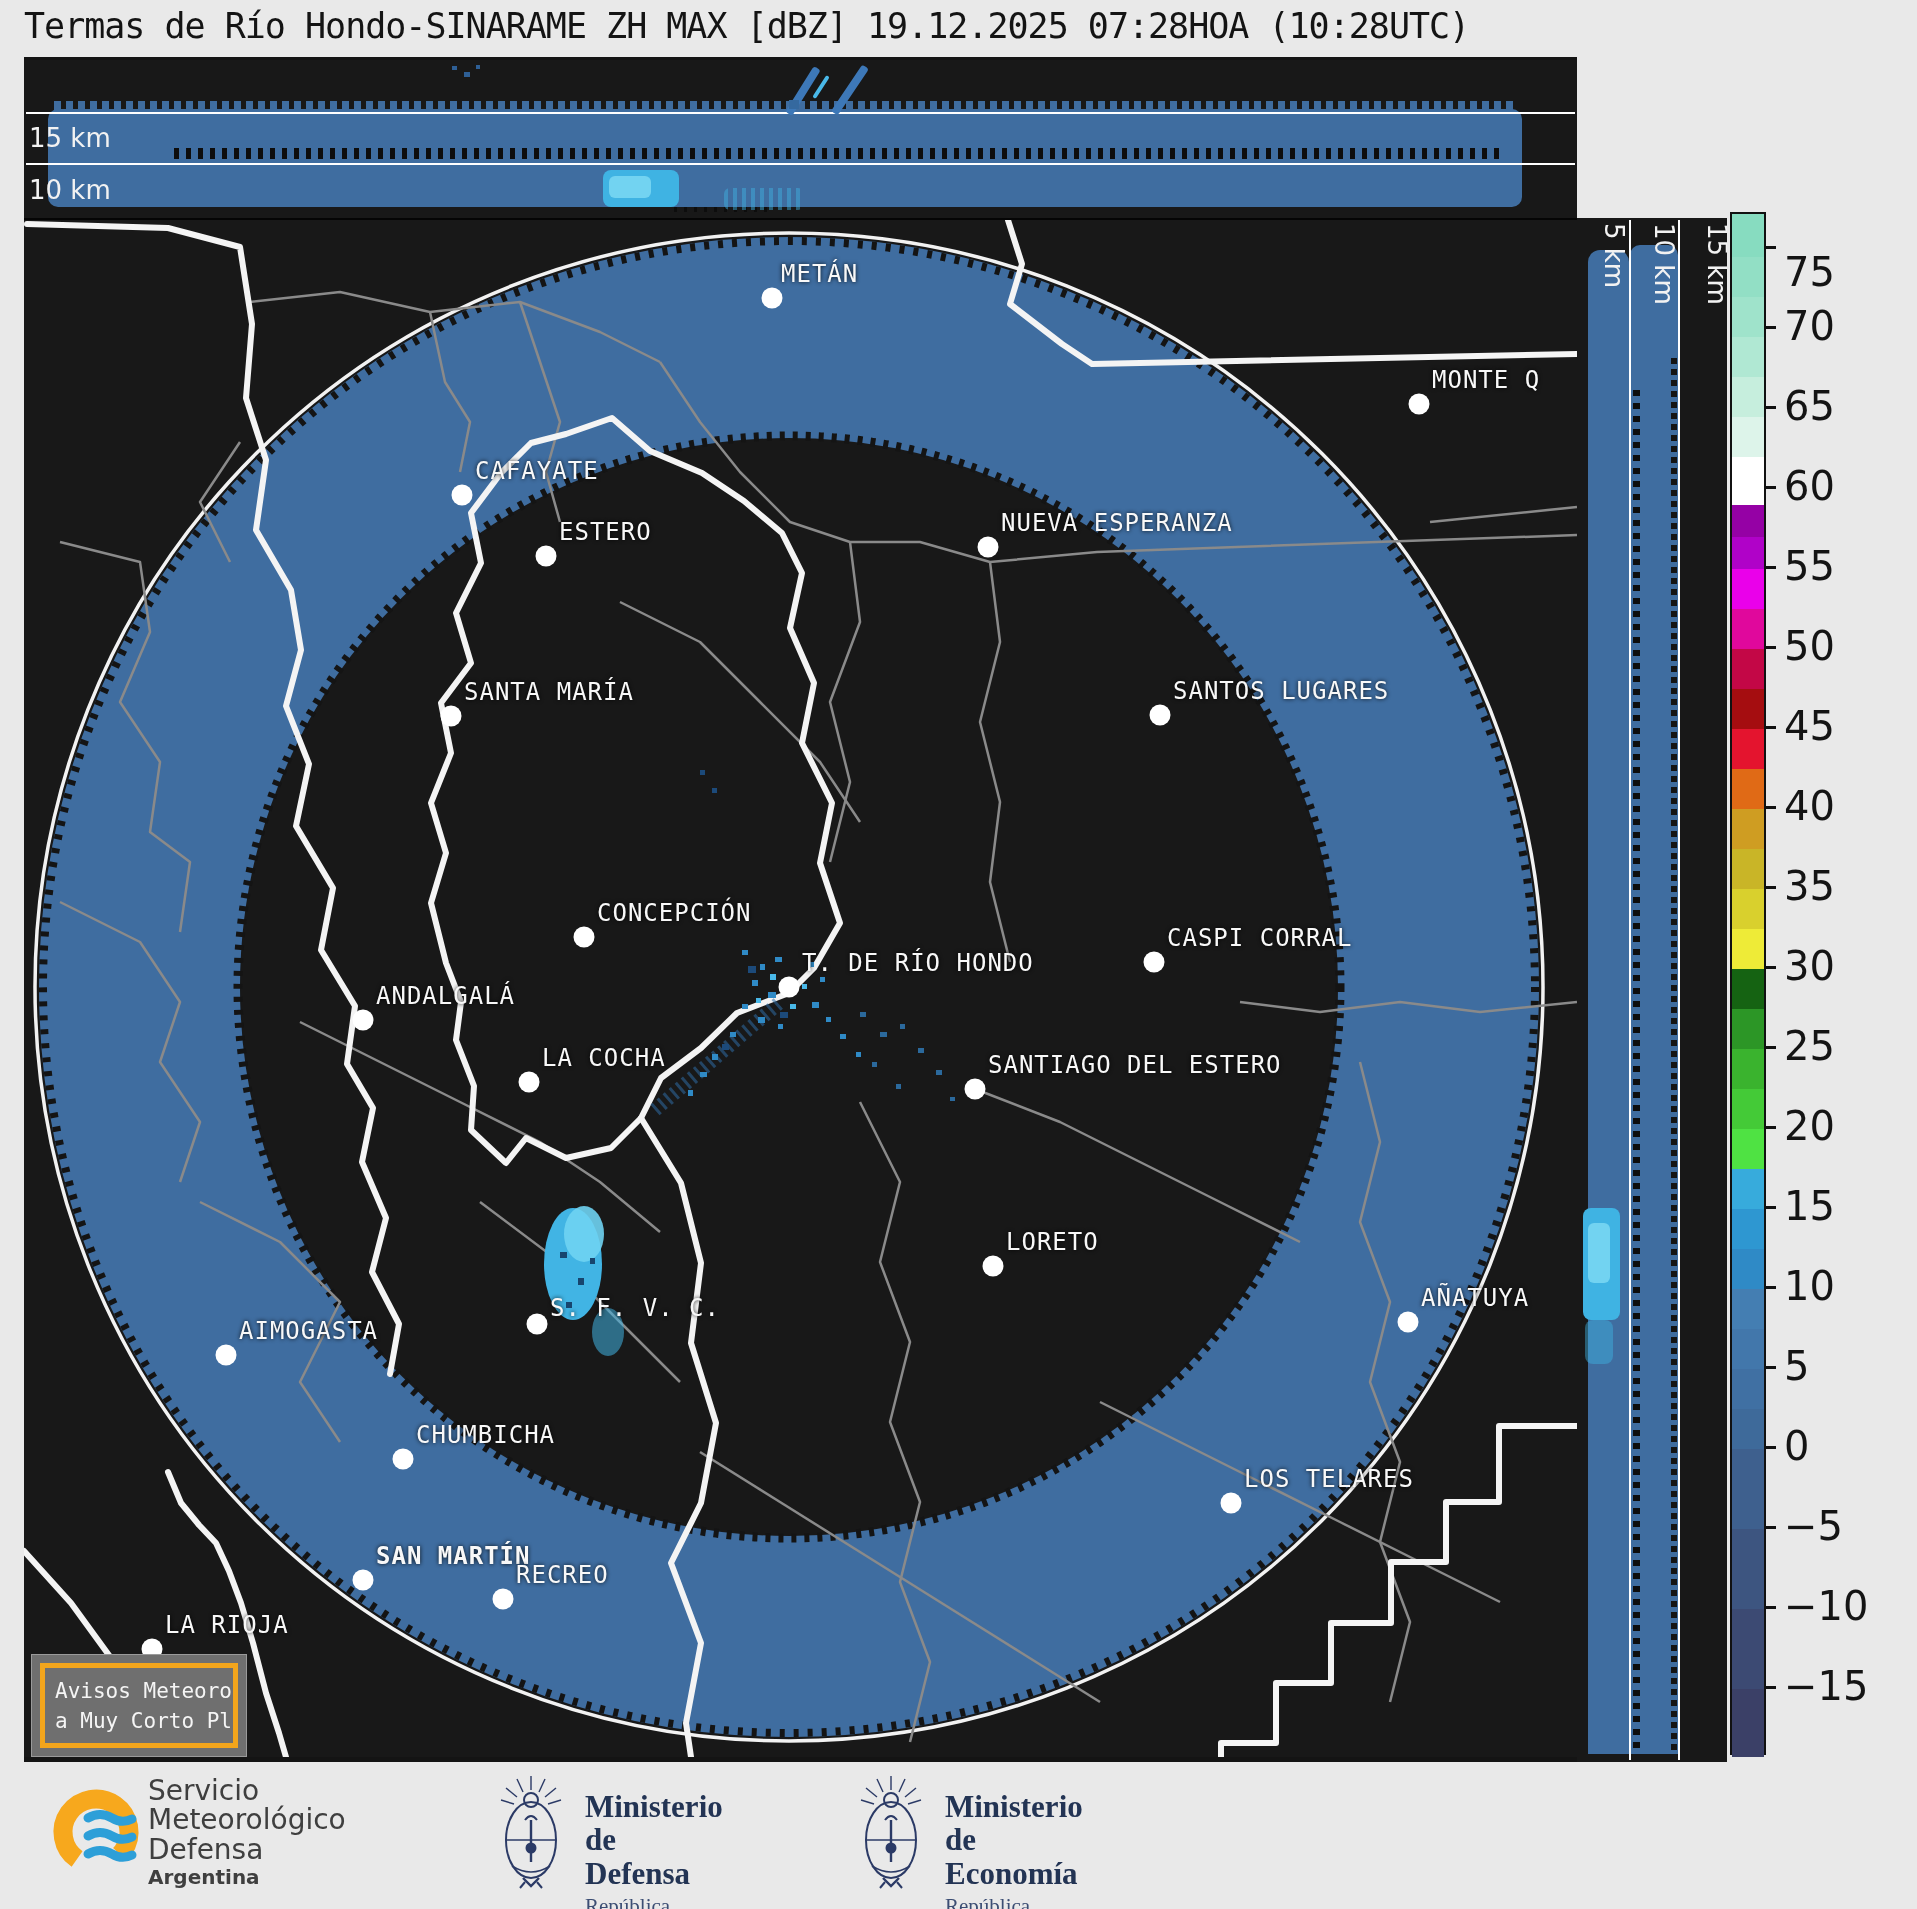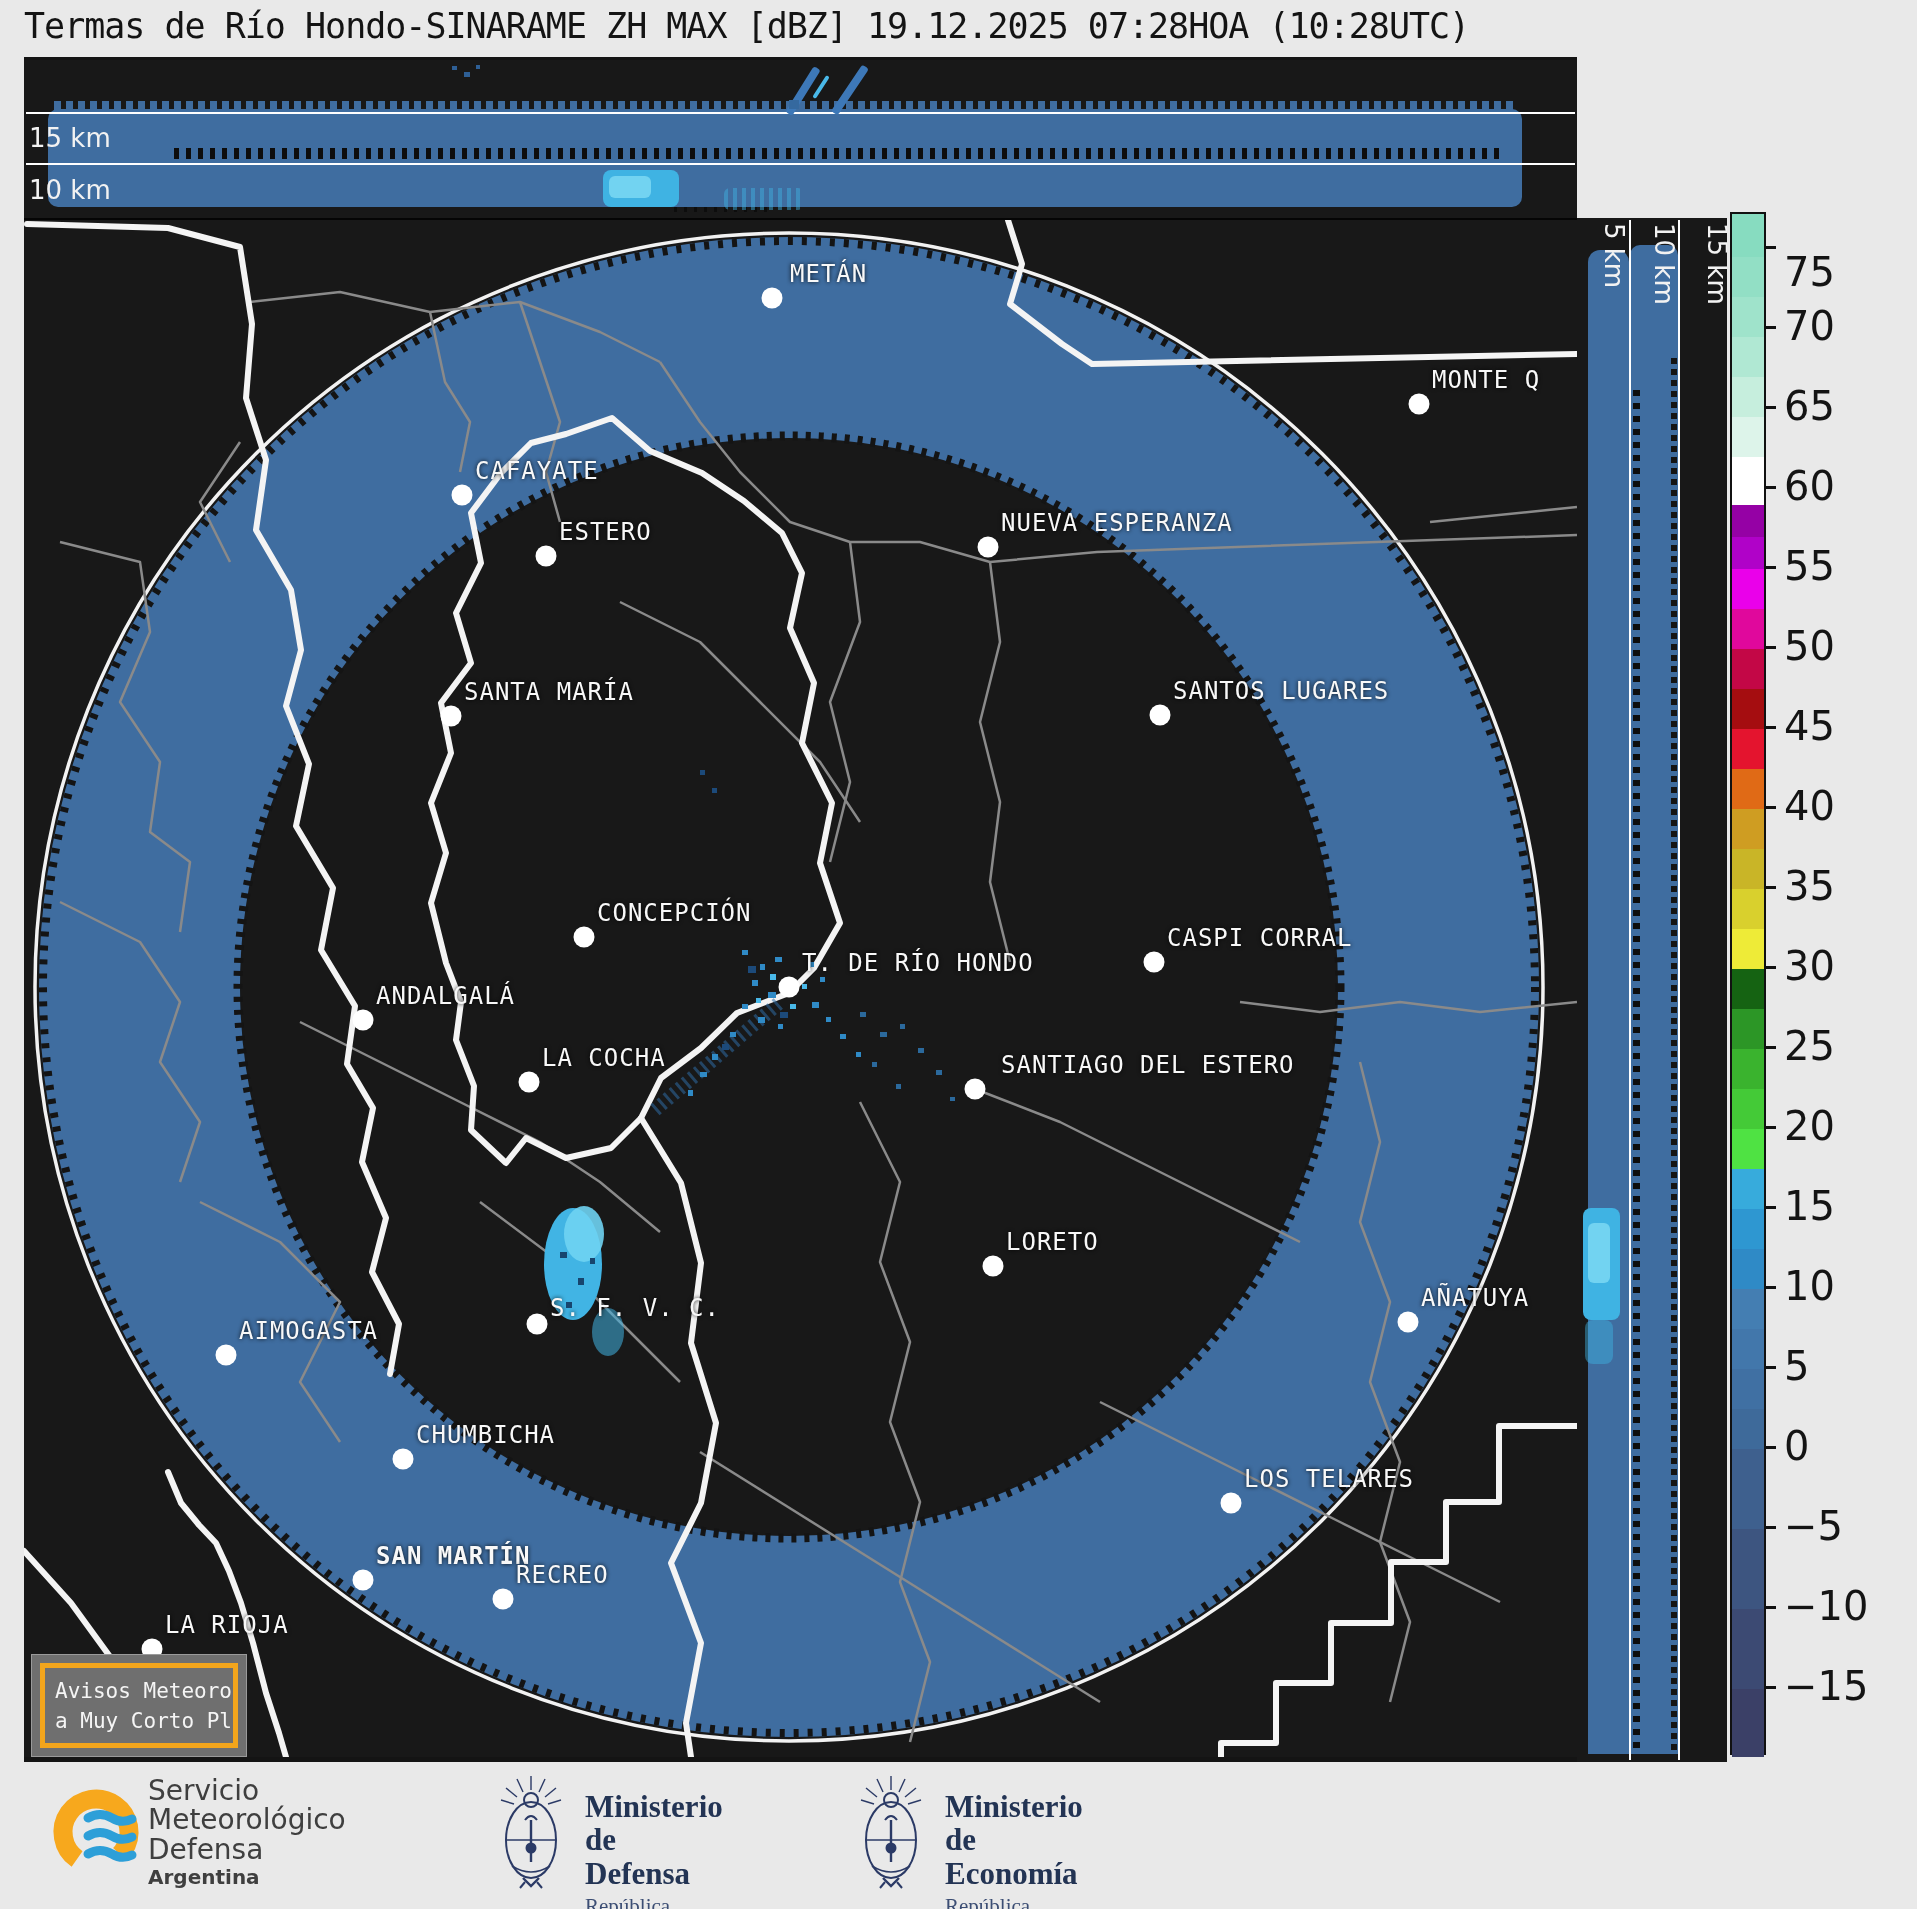--- a/index.html
+++ b/index.html
@@ -206,21 +206,21 @@
       <rect x="872" y="1060" width="5" height="5"></rect>
         <rect x="936" y="1068" width="6" height="5"></rect>
       <rect x="896" y="1082" width="5" height="5"></rect>
         <rect x="950" y="1095" width="5" height="4"></rect>
     </g>
   </svg>
 
   <div id="cities">
       <div class="city" style="left: 748px; top: 78px;">
         <div class="dot"></div>
-        <div class="lbl" style="left: 18px; top: -38px;">METÁN</div>
+        <div class="lbl" style="left: 9px; top: -38px;">METÁN</div>
       </div>
       <div class="city" style="left: 1395px; top: 184px;">
         <div class="dot"></div>
         <div class="lbl" style="left: 13px; top: -38px;">MONTE Q</div>
       </div>
       <div class="city" style="left: 438px; top: 275px;">
         <div class="dot"></div>
         <div class="lbl" style="left: 13px; top: -38px;">CAFAYATE</div>
       </div>
       <div class="city" style="left: 522px; top: 336px;">
@@ -254,21 +254,21 @@
       <div class="city" style="left: 339px; top: 800px;">
         <div class="dot"></div>
         <div class="lbl" style="left: 13px; top: -38px;">ANDALGALÁ</div>
       </div>
       <div class="city" style="left: 505px; top: 862px;">
         <div class="dot"></div>
         <div class="lbl" style="left: 13px; top: -38px;">LA COCHA</div>
       </div>
       <div class="city" style="left: 951px; top: 869px;">
         <div class="dot"></div>
-        <div class="lbl" style="left: 26px; top: -38px;">SANTIAGO DEL ESTERO</div>
+        <div class="lbl" style="left: 13px; top: -38px;">SANTIAGO DEL ESTERO</div>
       </div>
       <div class="city" style="left: 969px; top: 1046px;">
         <div class="dot"></div>
         <div class="lbl" style="left: 13px; top: -38px;">LORETO</div>
       </div>
       <div class="city" style="left: 1384px; top: 1102px;">
         <div class="dot"></div>
         <div class="lbl" style="left: 13px; top: -38px;">AÑATUYA</div>
       </div>
       <div class="city" style="left: 513px; top: 1104px;">

